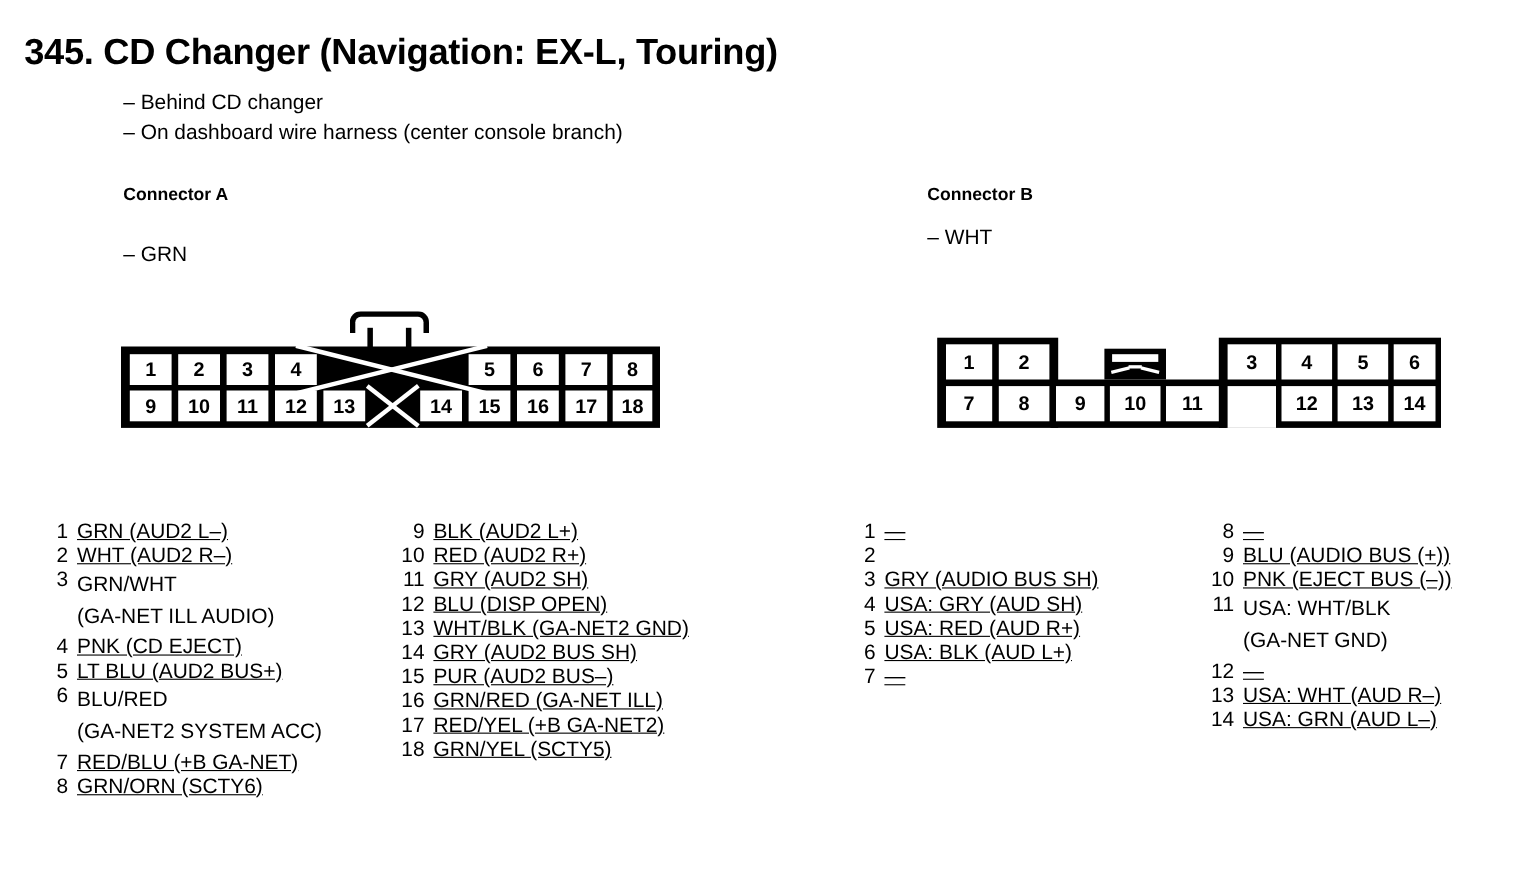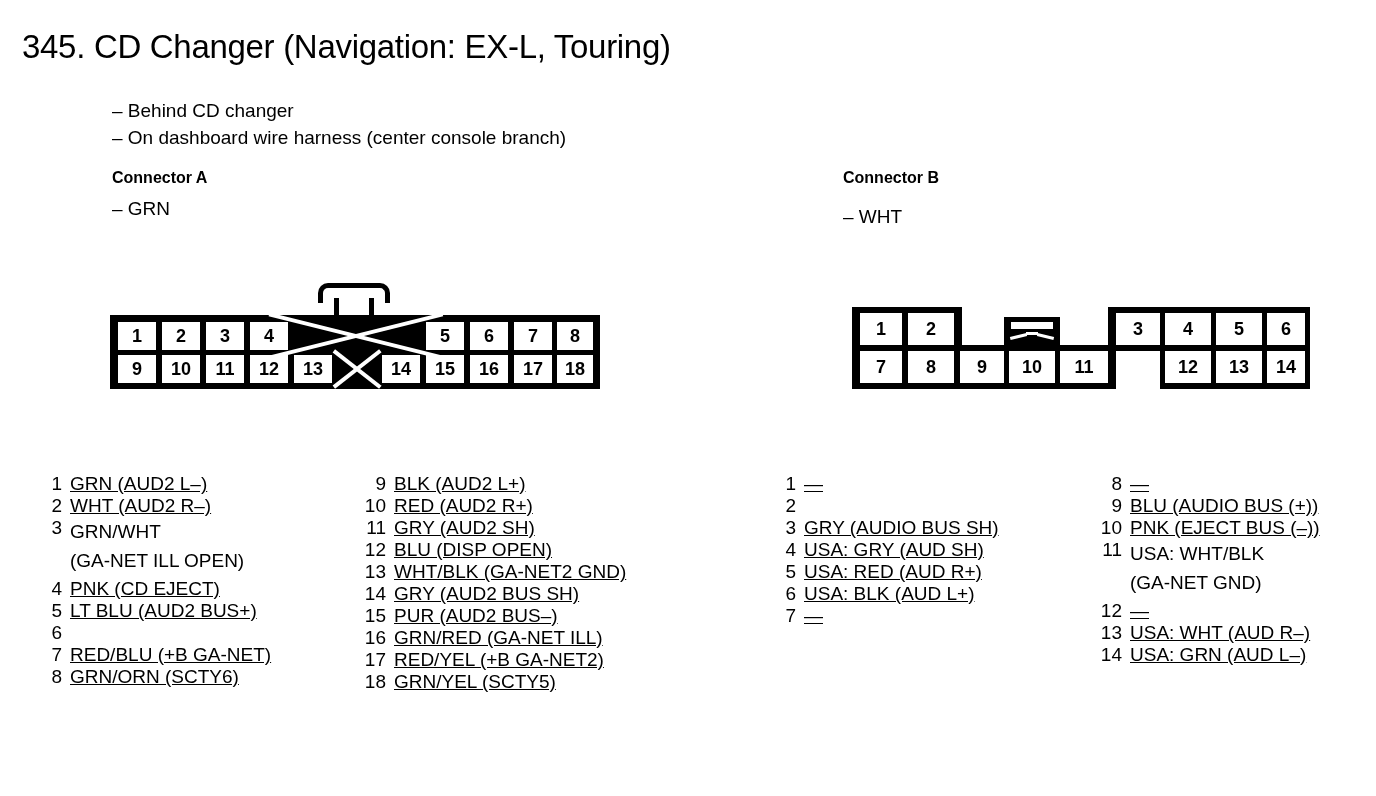--- a/index.html
+++ b/index.html
@@ -16,48 +16,47 @@
     color: #000000;
     overflow: hidden;
   }
 
   
   #page-title {
     position: absolute;
     left: 22px;
     top: 28px;
     font-size: 33px;
-    font-weight: normal;
+    font-weight: bold;
     letter-spacing: -0.3px;
     white-space: nowrap;
   }
   .subtitle-line {
     position: absolute;
     left: 112px;
     font-size: 19px;
     white-space: nowrap;
-    margin-top: 17px;
   }
   #subtitle-0 { top: 83px; }
   #subtitle-1 { top: 110px; }
 
   
   .connector-heading {
     position: absolute;
     font-size: 16px;
     font-weight: bold;
     white-space: nowrap;
   }
   .connector-sub {
     position: absolute;
     font-size: 19px;
     white-space: nowrap;
   }
   #conn-a-heading { left: 112px; top: 169px; }
-  #conn-a-sub     { left: 112px; top: 198px; }
+  #conn-a-sub     { left: 112px; top: 221px; }
   #conn-b-heading { left: 843px; top: 169px; text-align: right; }
   #conn-b-sub     { left: 843px; top: 206px; }
 
   
   .conn-draw {
     position: absolute;
   }
   .conn-body {
     position: absolute;
     background: #000000;
@@ -282,32 +281,34 @@
       <span class="pin-num">1</span>
       <span class="pin-desc">GRN (AUD2 L–)</span>
     </div>
     <div class="pin-row single">
       <span class="pin-num">2</span>
       <span class="pin-desc">WHT (AUD2 R–)</span>
     </div>
     <div class="pin-row">
       <span class="pin-num">3</span>
       <span class="pin-desc">GRN/WHT
-(GA-NET ILL OPEN)</span>
+(GA-NET ILL AUDIO)</span>
     </div>
     <div class="pin-row single">
       <span class="pin-num">4</span>
       <span class="pin-desc">PNK (CD EJECT)</span>
     </div>
     <div class="pin-row single">
       <span class="pin-num">5</span>
       <span class="pin-desc">LT BLU (AUD2 BUS+)</span>
     </div>
     <div class="pin-row">
       <span class="pin-num">6</span>
+      <span class="pin-desc">BLU/RED
+(GA-NET2 SYSTEM ACC)</span>
     </div>
     <div class="pin-row single">
       <span class="pin-num">7</span>
       <span class="pin-desc">RED/BLU (+B GA-NET)</span>
     </div>
     <div class="pin-row single">
       <span class="pin-num">8</span>
       <span class="pin-desc">GRN/ORN (SCTY6)</span>
     </div>
   </div>

